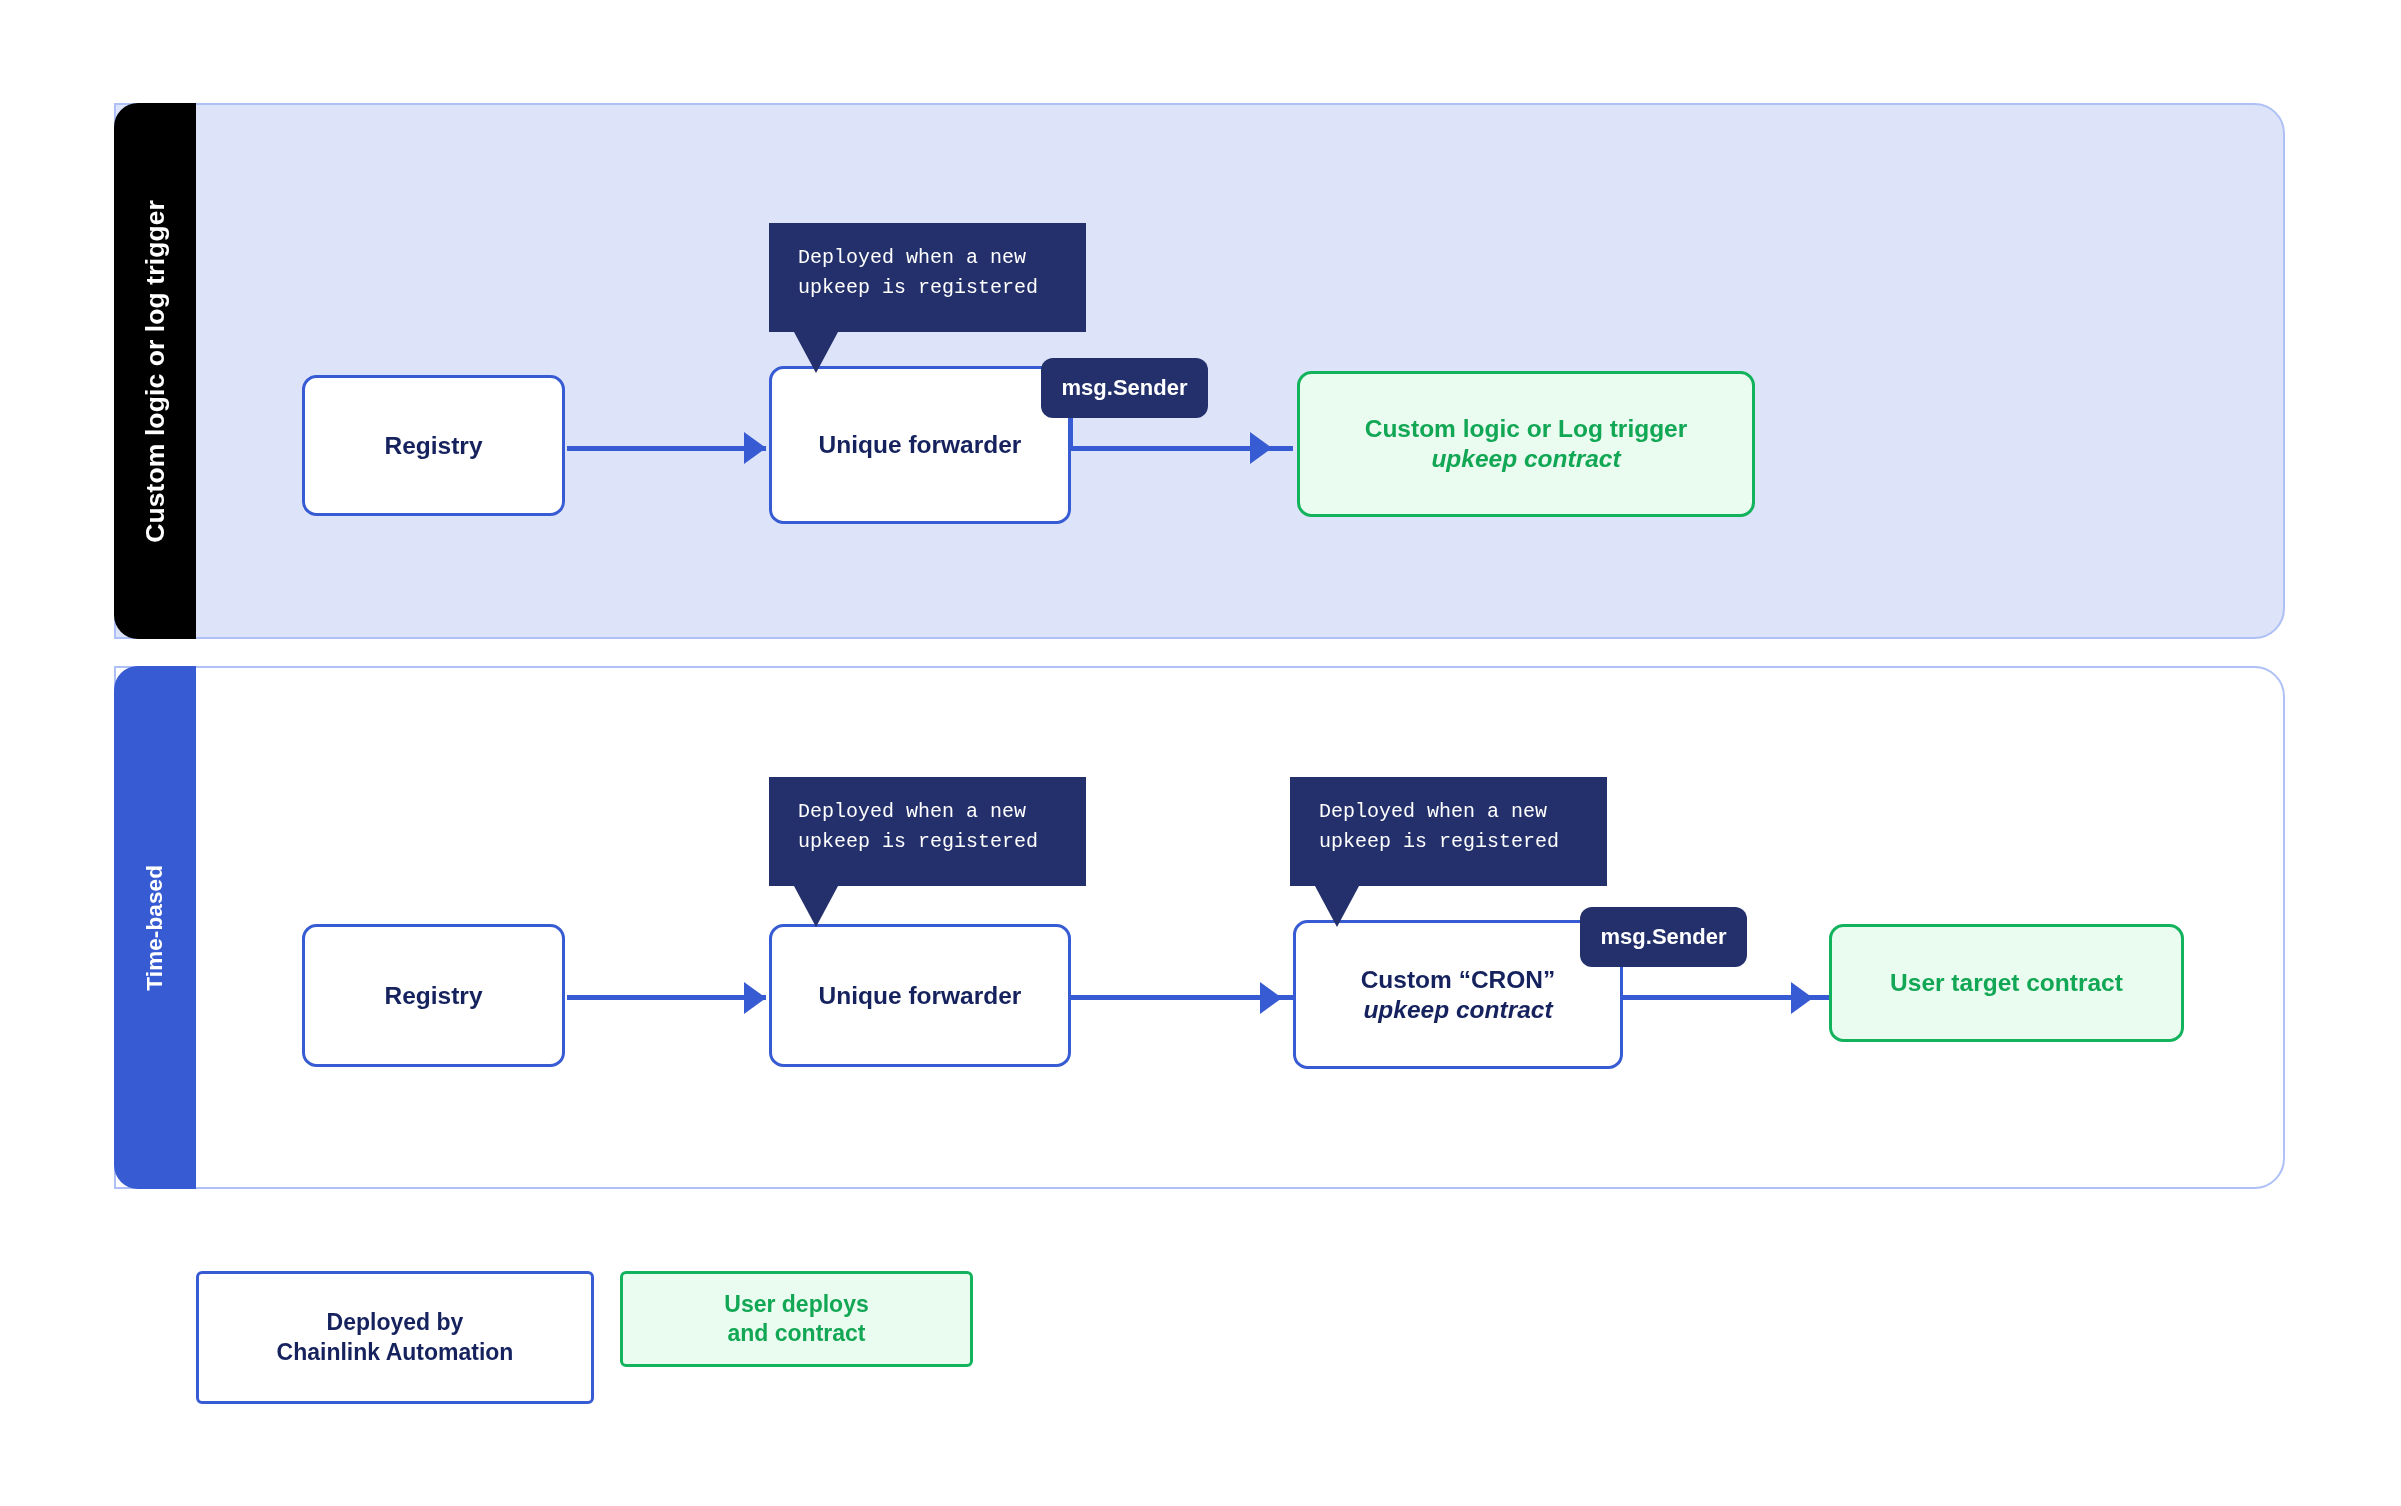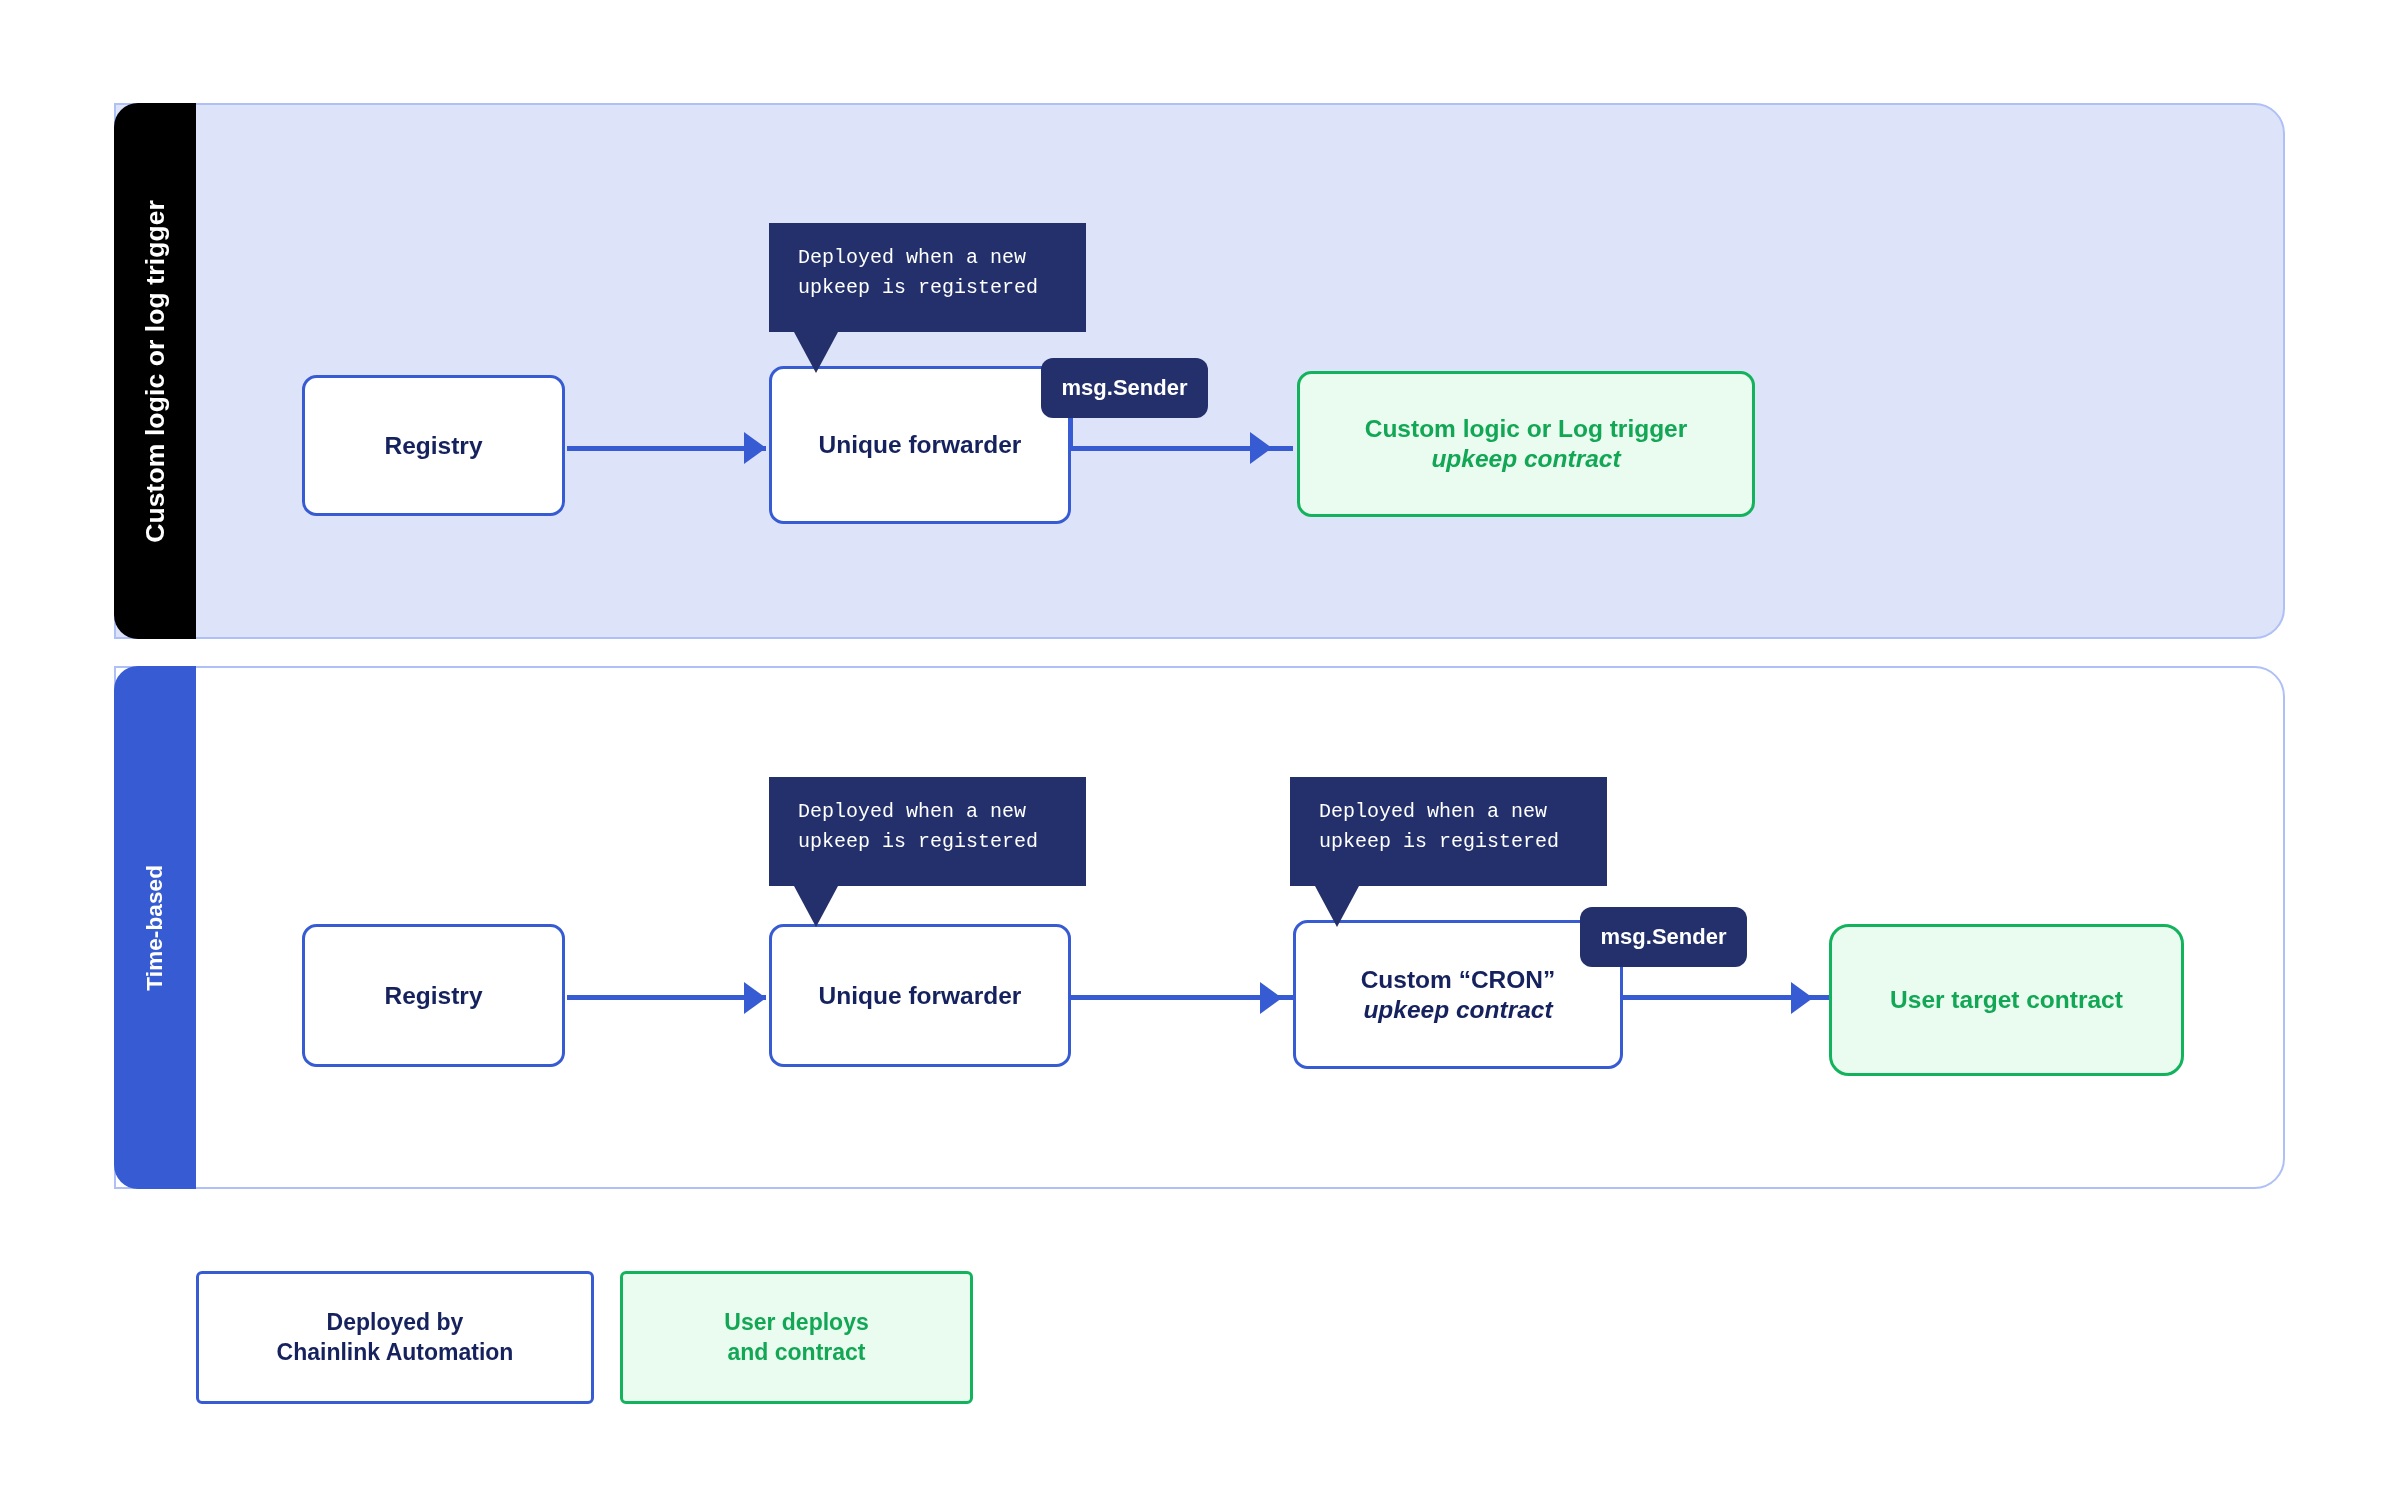--- a/index.html
+++ b/index.html
@@ -125,21 +125,21 @@
 
   <div class="node blue" style="left:769px;top:924px;width:302px;height:143px;">
     <span class="l1">Unique forwarder</span>
   </div>
 
   <div class="node blue" style="left:1293px;top:920px;width:330px;height:149px;">
     <span class="l1">Custom “CRON”</span>
     <span class="l2">upkeep contract</span>
   </div>
 
-  <div class="node green" style="left:1829px;top:924px;width:355px;height:152px;border-radius:20px;">
+  <div class="node green" style="left:1829px;top:924px;width:355px;height:118px;">
     <span class="l1">User target contract</span>
   </div>
 
   <div class="callout" style="left:769px;top:777px;width:317px;height:109px;">
     <div>Deployed when a new</div>
     <div>upkeep is registered</div>
     <div class="tail"></div>
   </div>
 
   <div class="callout" style="left:1290px;top:777px;width:317px;height:109px;">
@@ -150,19 +150,19 @@
 
   <div class="pill" style="left:1580px;top:907px;width:167px;height:60px;">
     <span>msg.Sender</span>
   </div>
 
   <div class="legend blue" style="left:196px;top:1271px;width:398px;height:133px;">
     <span>Deployed by</span>
     <span>Chainlink Automation</span>
   </div>
 
-  <div class="legend green" style="left:620px;top:1271px;width:353px;height:133px;">
+  <div class="legend green" style="left:620px;top:1271px;width:353px;height:96px;">
     <span>User deploys</span>
     <span>and contract</span>
   </div>
 
 </div>
 
 
 </body></html>

